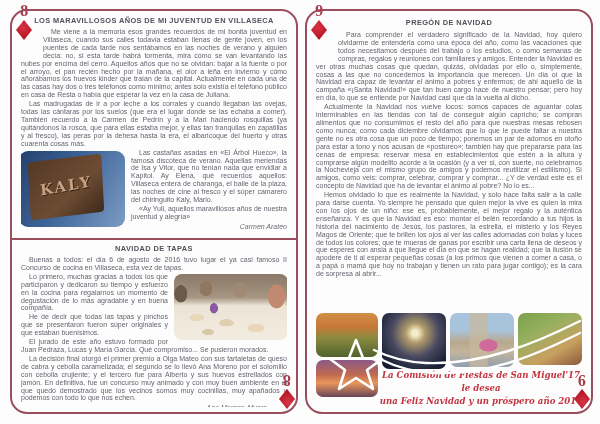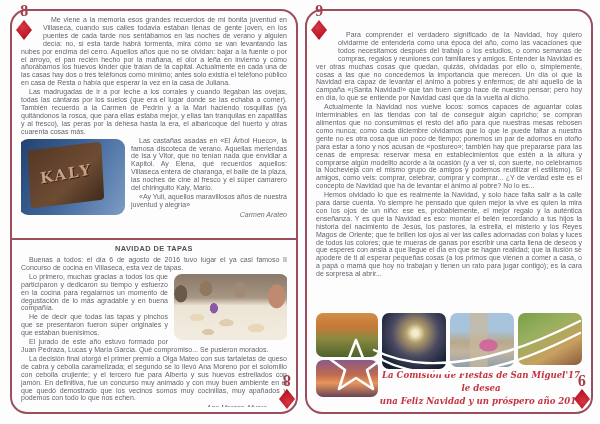--- a/index.html
+++ b/index.html
@@ -93,20 +93,21 @@
 <div class="canvas">
 
   <section class="card left">
 
     <div class="corner-top">
       <div class="cnum">8</div>
       <div class="diamond"></div>
     </div>
 
     <div class="art1">
+      <h2 class="title">LOS MARAVILLOSOS AÑOS DE MI JUVENTUD EN VILLASECA</h2>
       <div class="body">
         <span class="dia-spacer"></span>
         <p class="p">Me viene a la memoria esos grandes recuerdos de mi bonita juventud en Villaseca, cuando sus calles todavía estaban llenas de gente joven, en los puentes de cada tarde nos sentábamos en las noches de verano y alguien decía: no, si esta tarde habrá tormenta, mira cómo se van levantando las nubes por encima del cerro. Aquellos años que no se olvidan: bajar a la fuente o por el arroyo, el pan recién hecho por la mañana, el olor a leña en invierno y cómo añorábamos los huevos kinder que traían de la capital. Actualmente en cada una de las casas hay dos o tres teléfonos como mínimo; antes solo existía el teléfono público en casa de Resta o había que esperar la vez en la casa de Juliana.</p>
         <p class="p">Las madrugadas de ir a por leche a los corrales y cuando llegaban las ovejas, todas las cántaras por los suelos (que era el lugar donde se las echaba a comer). También recuerdo a la Carmen de Pedrín y a la Mari haciendo rosquillas (ya quitándonos la rosca, que para ellas estaba mejor, y ellas tan tranquilas en zapatillas y al fresco), las peras por la dehesa hasta la era, el albaricoque del huerto y otras cuarenta cosas más.</p>
         <div class="kaly">
           <div class="kaly-plate">
             <span>KALY</span>
           </div>
         </div>
         <p class="p">Las castañas asadas en «El Árbol Hueco», la famosa discoteca de verano. Aquellas meriendas de Isa y Vitor, que no tenían nada que envidiar a Kapitol. Ay Elena, qué recuerdos aquellos: Villaseca entera de charanga, el baile de la plaza, las noches de cine al fresco y el súper camarero del chiringuito Kaly, Mario.</p>
@@ -136,20 +137,21 @@
     </div>
   </section>
 
   <section class="card right">
 
     <div class="corner-top">
       <div class="cnum">9</div>
       <div class="diamond"></div>
     </div>
 
+    <h2 class="title rtitle">PREGÓN DE NAVIDAD</h2>
 
     <div class="body rbody">
       <span class="dia-spacer"></span>
       <p class="p">Para comprender el verdadero significado de la Navidad, hoy quiero olvidarme de entenderla como una época del año, como las vacaciones que todos necesitamos después del trabajo o los estudios, o como semanas de compras, regalos y reuniones con familiares y amigos. Entender la Navidad es ver otras muchas cosas que quedan, quizás, olvidadas por ello o, simplemente, cosas a las que no concedemos la importancia que merecen. Un día oí que la Navidad era capaz de levantar el ánimo a pobres y enfermos; de ahí aquello de la campaña «¡Santa Navidad!» que tan buen cargo hace de nuestro pensar; pero hoy en día, lo que se entiende por Navidad casi que da la vuelta al dicho.</p>
       <p class="p">Actualmente la Navidad nos vuelve locos: somos capaces de aguantar colas interminables en las tiendas con tal de conseguir algún capricho; se compran alimentos que no consumimos el resto del año para que nuestras mesas rebosen como nunca; como cada diciembre olvidamos que lo que le puede faltar a nuestra gente no es otra cosa que un poco de tiempo; ponemos un par de adornos en otoño para estar a tono y nos acusan de «postureo»; también hay que prepararse para las cenas de empresa: reservar mesa en establecimientos que estén a la altura y comprarse algún modelito acorde a la ocasión (y a ver si, con suerte, no celebramos la Nochevieja con el mismo grupo de amigos y podemos reutilizar el estilismo). Sí amigos, como veis: comprar, celebrar, comprar y comprar... ¿Y de verdad este es el concepto de Navidad que ha de levantar el ánimo al pobre? No lo es...</p>
       <p class="p">Hemos olvidado lo que es realmente la Navidad, y solo hace falta salir a la calle para darse cuenta. Yo siempre he pensado que quien mejor la vive es quien la mira con los ojos de un niño: ese es, probablemente, el mejor regalo y la auténtica enseñanza. Y es que la Navidad es eso: montar el belén recordando a tus hijos la historia del nacimiento de Jesús, los pastores, la estrella, el misterio y los Reyes Magos de Oriente; que te brillen los ojos al ver las calles adornadas con bolas y luces de todos los colores; que te mueras de ganas por escribir una carta llena de deseos y que esperes con ansia a que llegue el día en que se hagan realidad; que la ilusión se apodere de ti al esperar pequeñas cosas (a los primos que vienen a comer a casa, o a papá o mamá que hoy no trabajan y tienen un rato para jugar contigo); es la cara de sorpresa al abrir...</p>
     </div>
 
     <div class="collage">
       <div class="tile t1a"></div>

